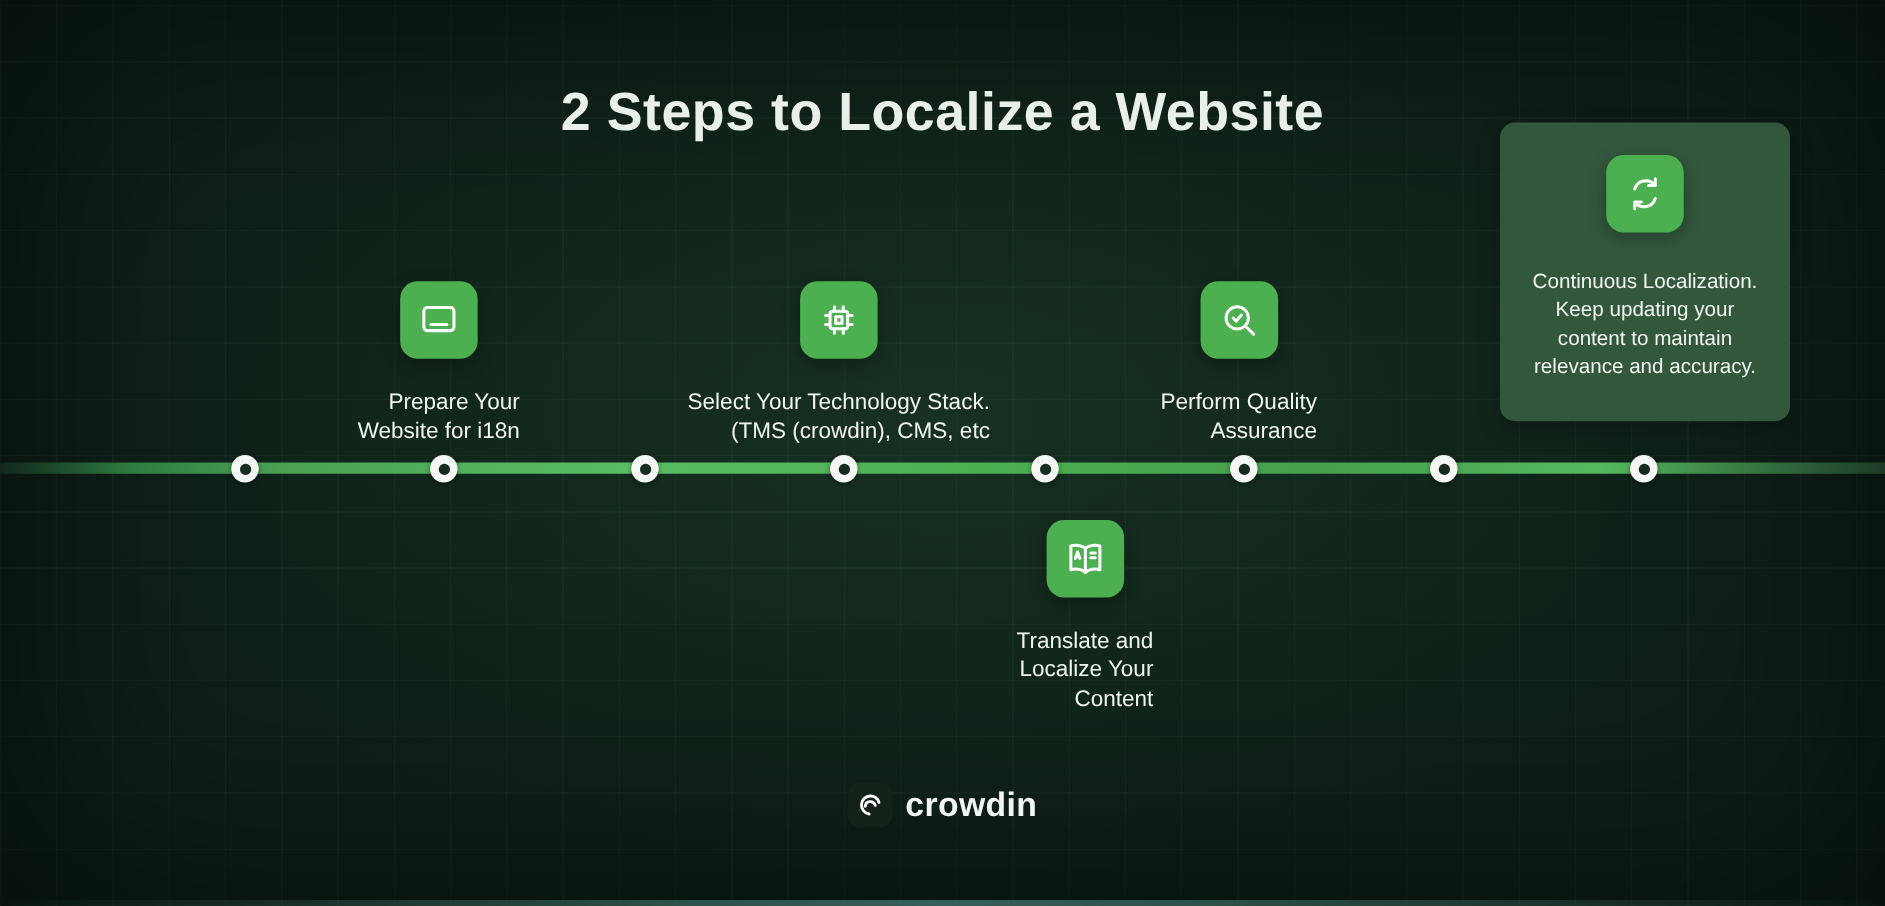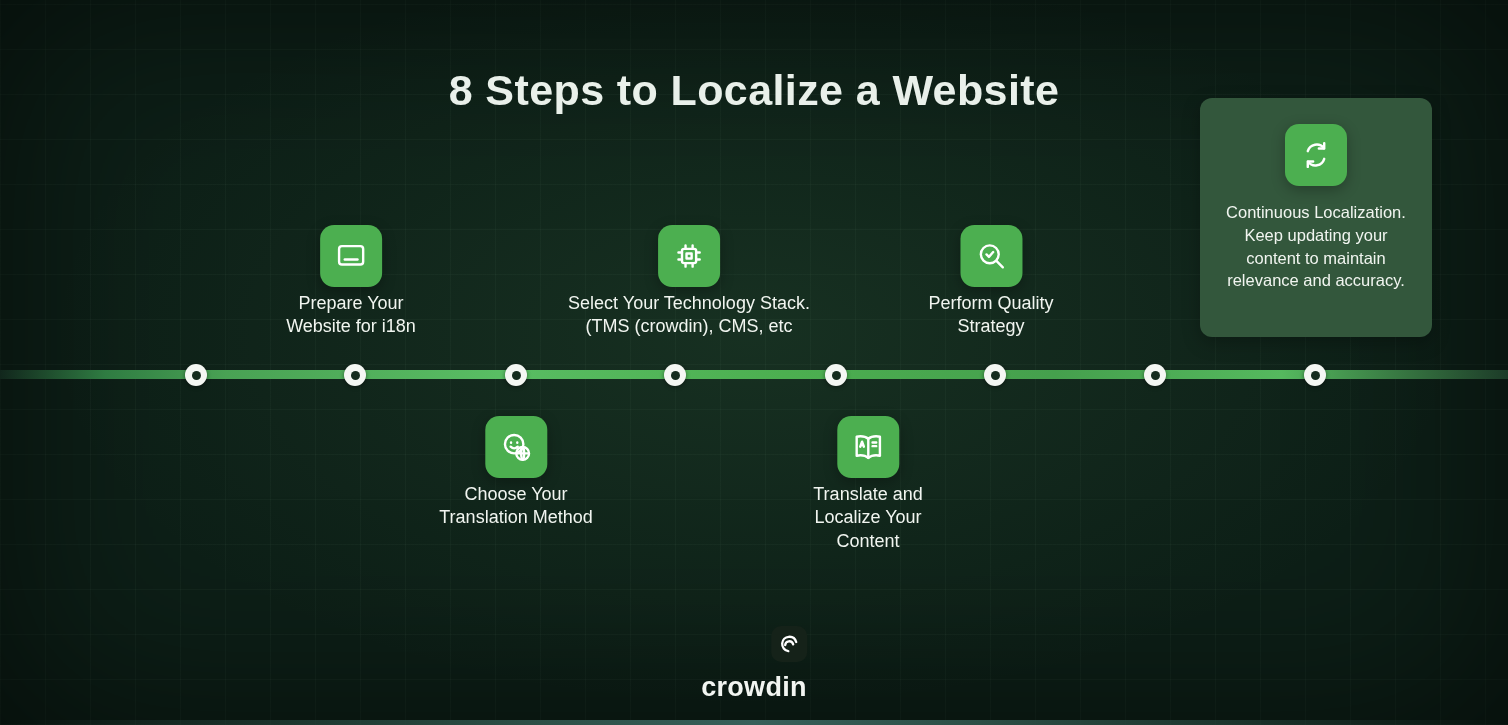--- a/index.html
+++ b/index.html
@@ -38,54 +38,54 @@
   .step.above { top:225px; }
   .step.below { top:416px; }
   .icon-tile {
     width:62px; height:62px; border-radius:14px; background:#4caf50;
     display:flex; align-items:center; justify-content:center; flex:0 0 auto;
     box-shadow:0 4px 14px rgba(0,0,0,0.28);
   }
   .icon-tile svg { width:34px; height:34px; stroke:#ffffff; fill:none;
     stroke-width:1.7; stroke-linecap:round; stroke-linejoin:round; }
   .step-label {
-    margin-top:5px; font-size:18px; line-height:1.3; text-align:center;
+    margin-top:23px; font-size:18px; line-height:1.3; text-align:right;
     white-space:pre-line; color:#f1f5f0;
   }
   .card {
     position:absolute; left:1200px; top:98px; width:232px; height:239px;
     background:#33573c; border-radius:12px;
     display:flex; flex-direction:column; align-items:center; padding-top:26px;
     box-shadow:0 6px 18px rgba(0,0,0,0.25);
   }
   .card-text {
-    margin-top:15px; padding:0 16px; font-size:16.5px; line-height:1.38;
+    margin-top:28px; padding:0 16px; font-size:16.5px; line-height:1.38;
     text-align:center; color:#f1f5f0;
   }
   .brand {
     position:absolute; left:50%; top:626px; transform:translateX(-50%);
-    display:flex; align-items:flex-end; gap:10px;flex-direction:column;
+    display:flex; align-items:center; gap:10px;
   }
   .brand-badge {
     width:36px; height:36px; border-radius:10px; background:#152219;
     display:flex; align-items:center; justify-content:center;
   }
   .brand-badge svg { width:24px; height:24px; }
   .brand-name { font-size:27px; font-weight:700; color:#f2f5f1; letter-spacing:0.3px; }
   .bottom-strip {
     position:absolute; left:0; right:0; bottom:0; height:5px;
     background:linear-gradient(90deg, rgba(23,42,35,0) 0%, #2c4f46 35%, #37605a 50%, #2c4f46 65%, rgba(23,42,35,0) 100%);
   }
 </style>
 </head>
 <body>
 
 <div class="canvas">
 
-  <h1 class="title">8 Steps to Localize a Website</h1>
+  <h1 class="title">2 Steps to Localize a Website</h1>
 
   <div class="timeline"></div>
 
   <div class="dot" style="left:185px"></div>
   <div class="dot" style="left:344px"></div>
   <div class="dot" style="left:505px"></div>
   <div class="dot" style="left:664px"></div>
   <div class="dot" style="left:825px"></div>
   <div class="dot" style="left:984px"></div>
   <div class="dot" style="left:1144px"></div>
@@ -96,37 +96,22 @@
     <div class="icon-tile">
       <svg viewBox="0 0 24 24">
         <rect x="3.5" y="5" width="17" height="13" rx="2"></rect>
         <path d="M7.5 14.5h9"></path>
       </svg>
     </div>
     <div class="step-label">Prepare Your
 Website for i18n</div>
   </div>
 
-  <div class="step below" style="left:516px">
-    <div class="icon-tile">
-      <svg viewBox="0 0 24 24">
-        <circle cx="10.5" cy="10" r="6.5"></circle>
-        <path d="M8.3 8.8v.2M12.7 8.8v.2"></path>
-        <path d="M8 11.8c.8.8 1.6 1.2 2.5 1.2s1.7-.4 2.5-1.2"></path>
-        <circle cx="16.5" cy="16.5" r="4.5"></circle>
-        <path d="M12.2 16.5h8.6"></path>
-        <path d="M16.5 12.1c1.4 1.2 1.4 7.6 0 8.8"></path>
-        <path d="M16.5 12.1c-1.4 1.2-1.4 7.6 0 8.8"></path>
-      </svg>
-    </div>
-    <div class="step-label">Choose Your
-Translation Method</div>
-  </div>
 
-  <div class="step above" style="left:689px">
+  <div class="step above" style="left:671px">
     <div class="icon-tile">
       <svg viewBox="0 0 24 24">
         <rect x="7" y="7" width="10" height="10" rx="1.5"></rect>
         <rect x="10.2" y="10.2" width="3.6" height="3.6"></rect>
         <path d="M9.5 7V4.5M14.5 7V4.5M9.5 19.5V17M14.5 19.5V17M7 9.5H4.5M7 14.5H4.5M19.5 9.5H17M19.5 14.5H17"></path>
       </svg>
     </div>
     <div class="step-label">Select Your Technology Stack.
 (TMS (crowdin), CMS, etc</div>
   </div>
@@ -147,21 +132,21 @@
 
   <div class="step above" style="left:991px">
     <div class="icon-tile">
       <svg viewBox="0 0 24 24">
         <circle cx="10.8" cy="10.8" r="6.3"></circle>
         <path d="M8.5 10.9l1.7 1.7 3-3.4"></path>
         <path d="M15.5 15.5L20 20"></path>
       </svg>
     </div>
     <div class="step-label">Perform Quality
-Strategy</div>
+Assurance</div>
   </div>
 
 
   <div class="card">
     <div class="icon-tile">
       <svg viewBox="0 0 24 24">
         <path d="M6.2 9.3A6.5 6.5 0 0 1 17.6 7.2"></path>
         <path d="M17.8 3.6v3.8H14"></path>
         <path d="M17.8 14.7A6.5 6.5 0 0 1 6.4 16.8"></path>
         <path d="M6.2 20.4v-3.8H10"></path>

